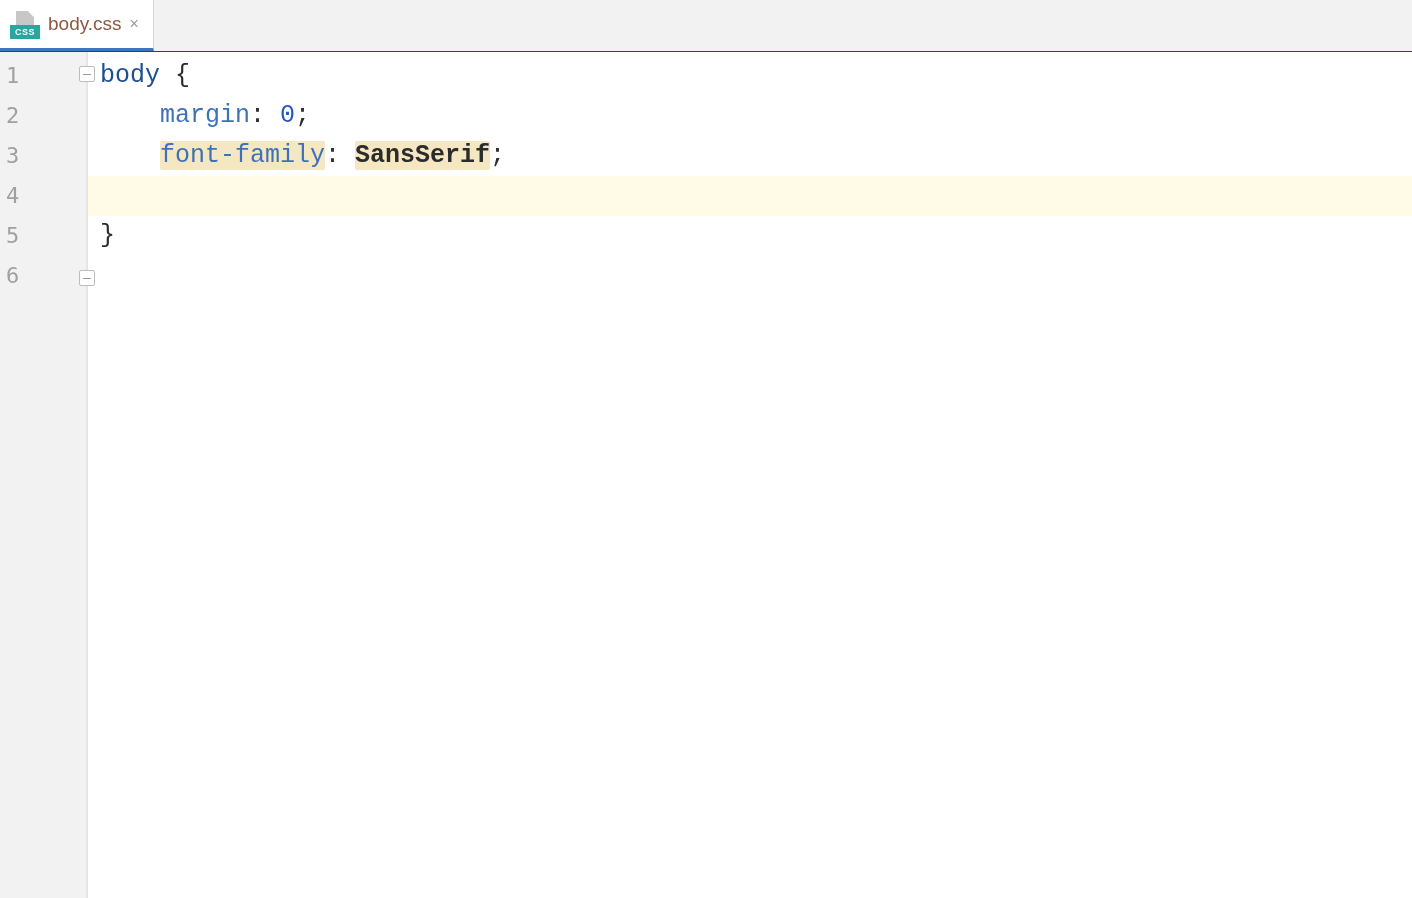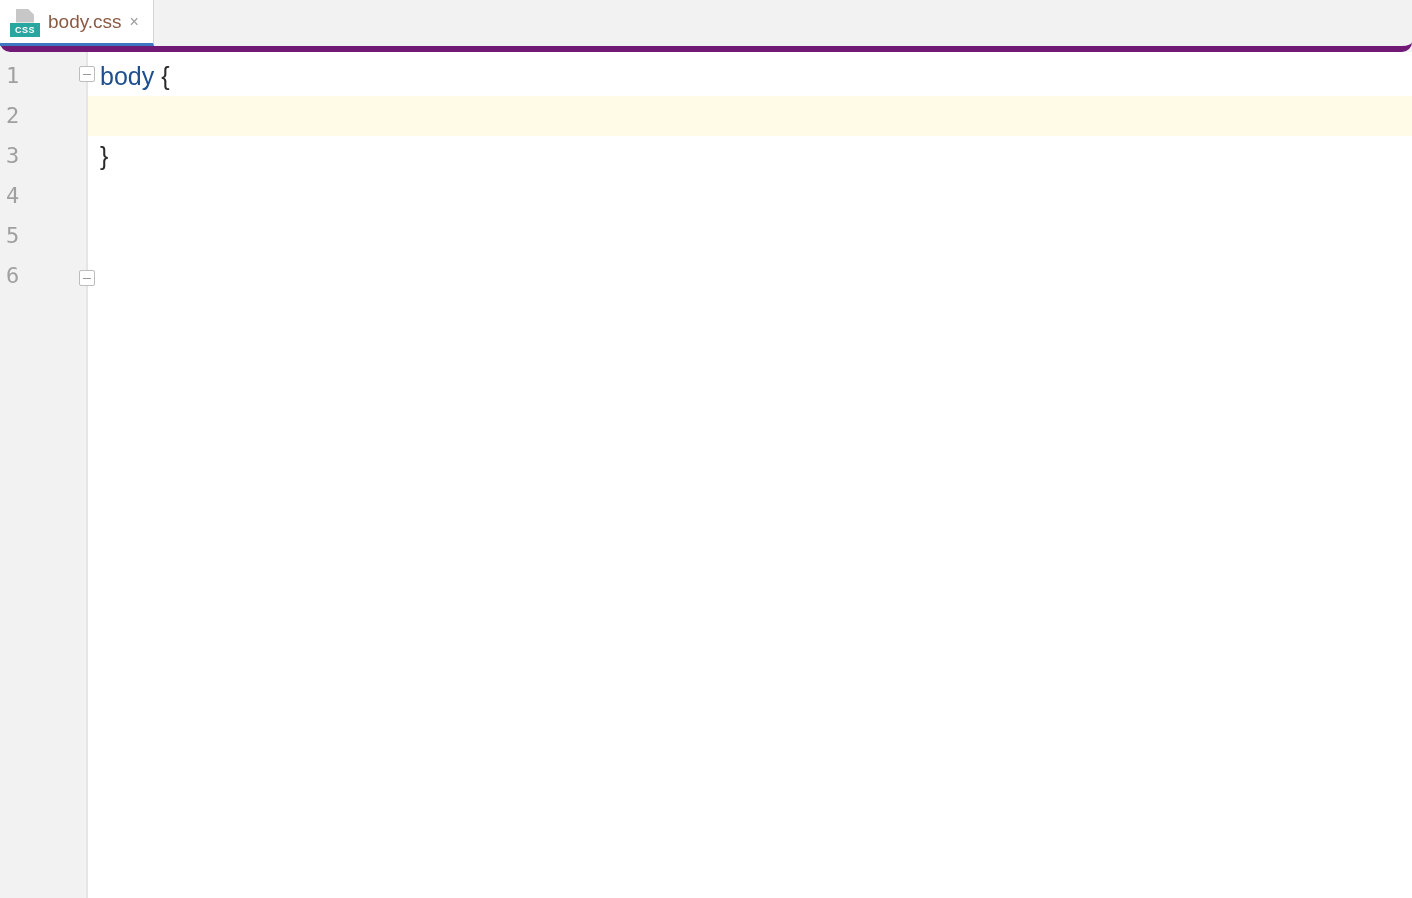--- a/index.html
+++ b/index.html
@@ -8,24 +8,23 @@
     width: 1412px; height: 898px;
     font-family: "Menlo", "Consolas", "DejaVu Sans Mono", monospace;
     background: #f2f2f2;
     overflow: hidden;
   }
 
   
   .tabbar {
     height: 52px;
     background: #f2f2f2;
-    border-bottom: 6px solid #701a75;
+    border-bottom: 1px solid #701a75;
     display: flex;
     align-items: stretch;
-    border-radius: 10px;
   }
   .tab {
     display: flex;
     align-items: center;
     gap: 8px;
     padding: 0 14px 0 10px;
     background: #ffffff;
     border-right: 1px solid #d4d4d4;
     border-bottom: 3px solid #3e76c1;
     font-family: -apple-system, "Segoe UI", sans-serif;
@@ -107,21 +106,21 @@
     flex: 1;
     position: relative;
     padding-top: 4px;
     padding-left: 12px;
   }
   .codeline {
     height: 40px;
     line-height: 40px;
     font-size: 25px;
     white-space: pre;
-    font-family: Liberation Sans, sans-serif;
+    font-family: Liberation Mono, monospace;
     color: #2b2b2b;
   }
   .codeline.current {
     background: #fffbe6;
     margin-left: -12px;
     padding-left: 12px;
   }
 
   .tok-selector { color: #1e4f8f; }
   .tok-prop     { color: #3e72b8; }
@@ -160,21 +159,23 @@
     <div class="lineno">5</div>
     <div class="lineno">6</div>
     <span class="fold-handle top"></span>
     <span class="fold-handle bot"></span>
   </div>
 
   <div class="codearea">
 
     <div class="codeline"><span class="tok-selector">body</span><span class="tok-punct"> {</span></div>
 
+    <div class="codeline"><span class="indent"></span><span class="tok-prop">margin</span><span class="tok-punct">: </span><span class="tok-num">0</span><span class="tok-punct">;</span></div>
 
 
+    <div class="codeline"><span class="indent"></span><span class="tok-prop hl-prop">font-family</span><span class="tok-punct">: </span><span class="tok-value hl-value">SansSerif</span><span class="tok-punct">;</span></div>
 
     <div class="codeline current"></div>
 
     <div class="codeline"><span class="tok-punct">}</span></div>
 
   </div>
 </div>
 
 </body></html>

